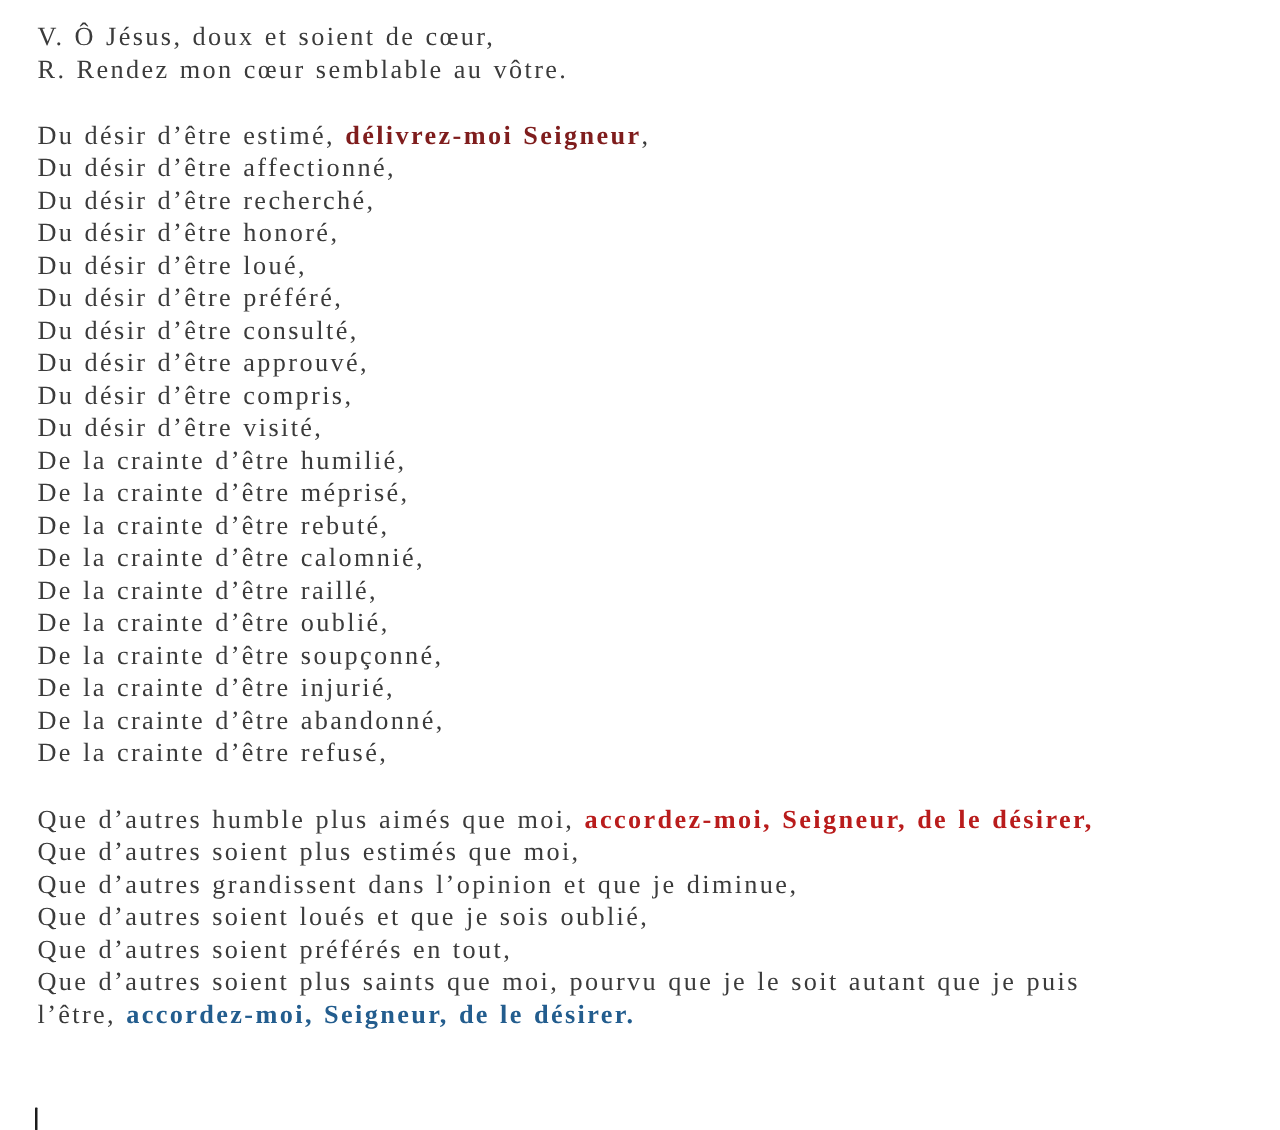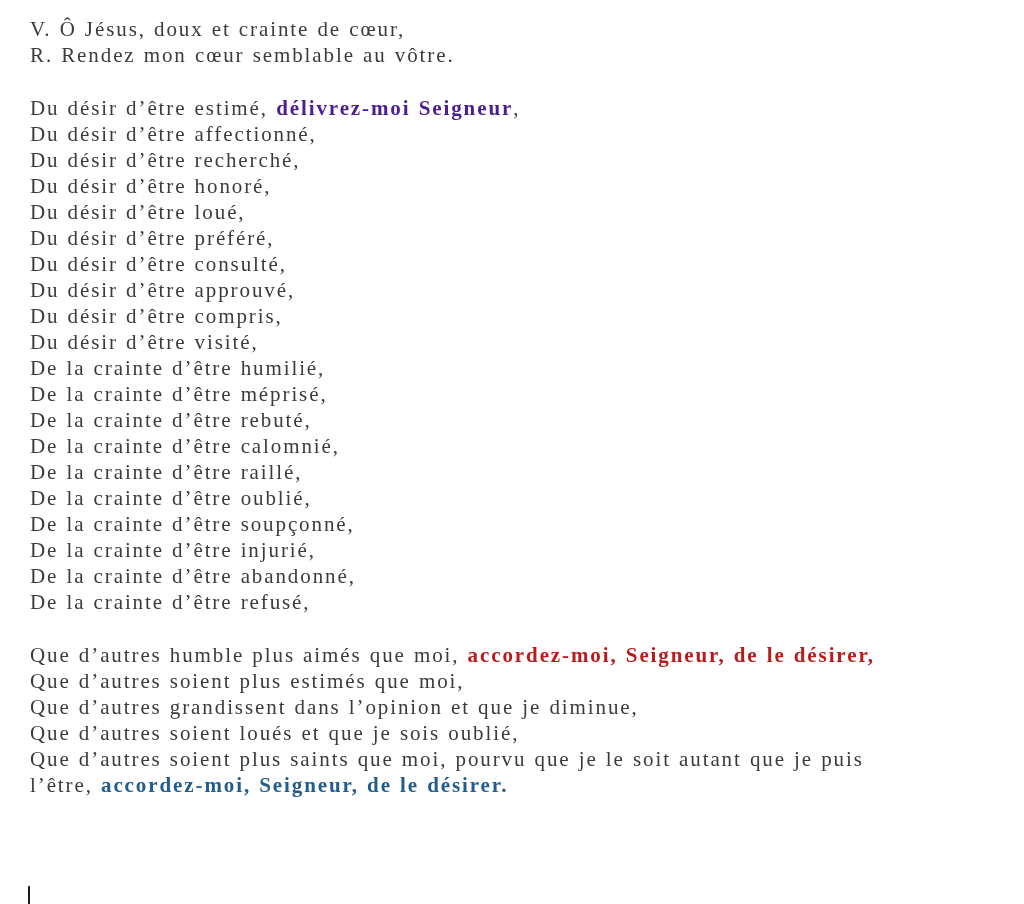--- a/index.html
+++ b/index.html
@@ -39,25 +39,25 @@
     position: absolute;
     width: 2px;
     border-radius: 0.5px;
   }
 </style>
 </head>
 <body>
 
 <div class="doc-page" id="doc-page" style="color: rgb(59, 59, 59);">
     <div class="section">
-      <div class="text-line"><span class="seg">V. Ô Jésus, doux et crainte de cœur,</span></div>
+      <div class="text-line"><span class="seg">V. Ô Jésus, doux et soient de cœur,</span></div>
       <div class="text-line"><span class="seg">R. Rendez mon cœur semblable au vôtre.</span></div>
     </div>
     <div class="section">
-      <div class="text-line"><span class="seg">Du désir d’être estimé, </span><span class="seg bold-accent" style="color: #4c1d95;">délivrez-moi Seigneur</span><span class="seg">,</span></div>
+      <div class="text-line"><span class="seg">Du désir d’être estimé, </span><span class="seg bold-accent" style="color: #7f1d1d;">délivrez-moi Seigneur</span><span class="seg">,</span></div>
       <div class="text-line"><span class="seg">Du désir d’être affectionné,</span></div>
       <div class="text-line"><span class="seg">Du désir d’être recherché,</span></div>
       <div class="text-line"><span class="seg">Du désir d’être honoré,</span></div>
       <div class="text-line"><span class="seg">Du désir d’être loué,</span></div>
       <div class="text-line"><span class="seg">Du désir d’être préféré,</span></div>
       <div class="text-line"><span class="seg">Du désir d’être consulté,</span></div>
       <div class="text-line"><span class="seg">Du désir d’être approuvé,</span></div>
       <div class="text-line"><span class="seg">Du désir d’être compris,</span></div>
       <div class="text-line"><span class="seg">Du désir d’être visité,</span></div>
       <div class="text-line"><span class="seg">De la crainte d’être humilié,</span></div>
@@ -69,18 +69,19 @@
       <div class="text-line"><span class="seg">De la crainte d’être soupçonné,</span></div>
       <div class="text-line"><span class="seg">De la crainte d’être injurié,</span></div>
       <div class="text-line"><span class="seg">De la crainte d’être abandonné,</span></div>
       <div class="text-line"><span class="seg">De la crainte d’être refusé,</span></div>
     </div>
     <div class="section">
       <div class="text-line"><span class="seg">Que d’autres humble plus aimés que moi, </span><span class="seg bold-accent" style="color: #b91c1c;">accordez-moi, Seigneur, de le désirer,</span></div>
       <div class="text-line"><span class="seg">Que d’autres soient plus estimés que moi,</span></div>
       <div class="text-line"><span class="seg">Que d’autres grandissent dans l’opinion et que je diminue,</span></div>
       <div class="text-line"><span class="seg">Que d’autres soient loués et que je sois oublié,</span></div>
+      <div class="text-line"><span class="seg">Que d’autres soient préférés en tout,</span></div>
       <div class="text-line"><span class="seg">Que d’autres soient plus saints que moi, pourvu que je le soit autant que je puis</span></div>
       <div class="text-line"><span class="seg">l’être, </span><span class="seg bold-accent" style="color: rgb(35, 93, 142); margin-top: 29px;">accordez-moi, Seigneur, de le désirer.</span></div>
     </div>
   </div>
 
 <div class="caret" id="caret" style="left: 28px; top: 886px; height: 18px; background: rgb(28, 28, 28);"></div>
 
 </body></html>

